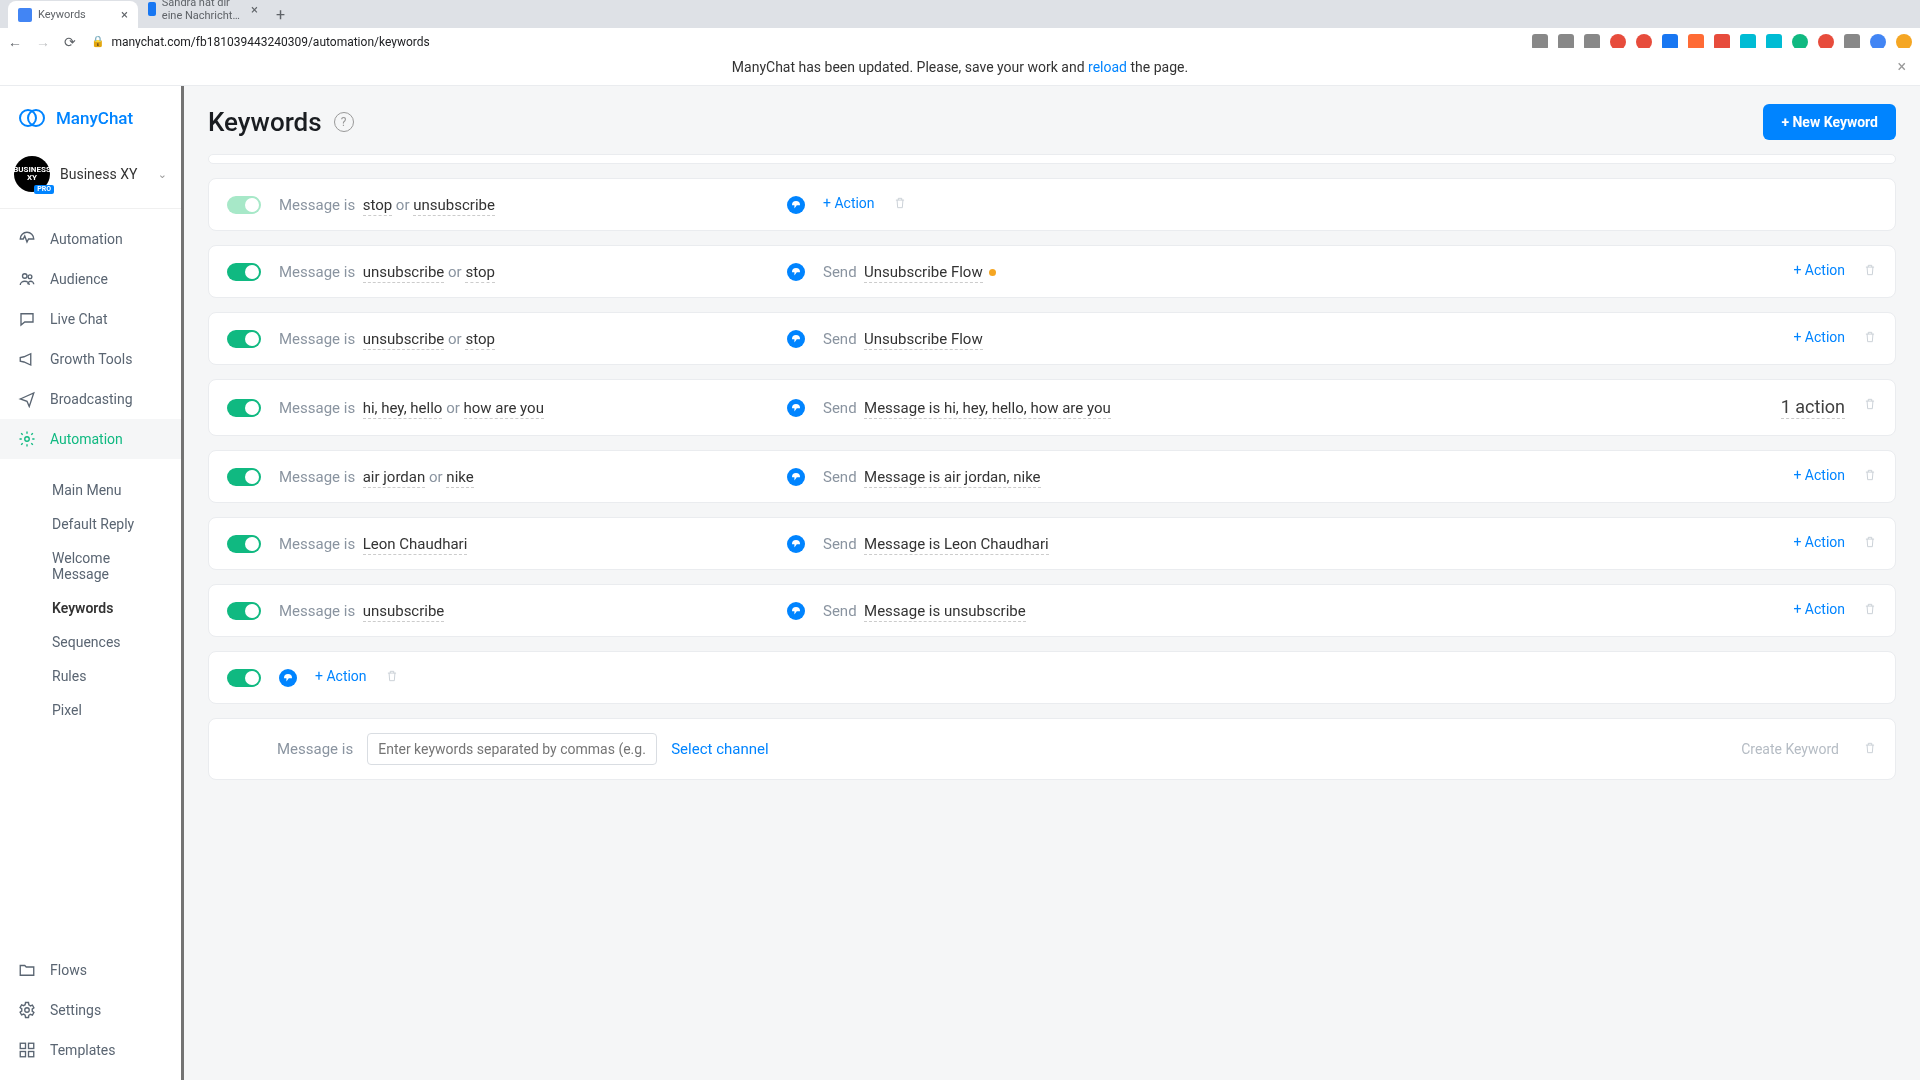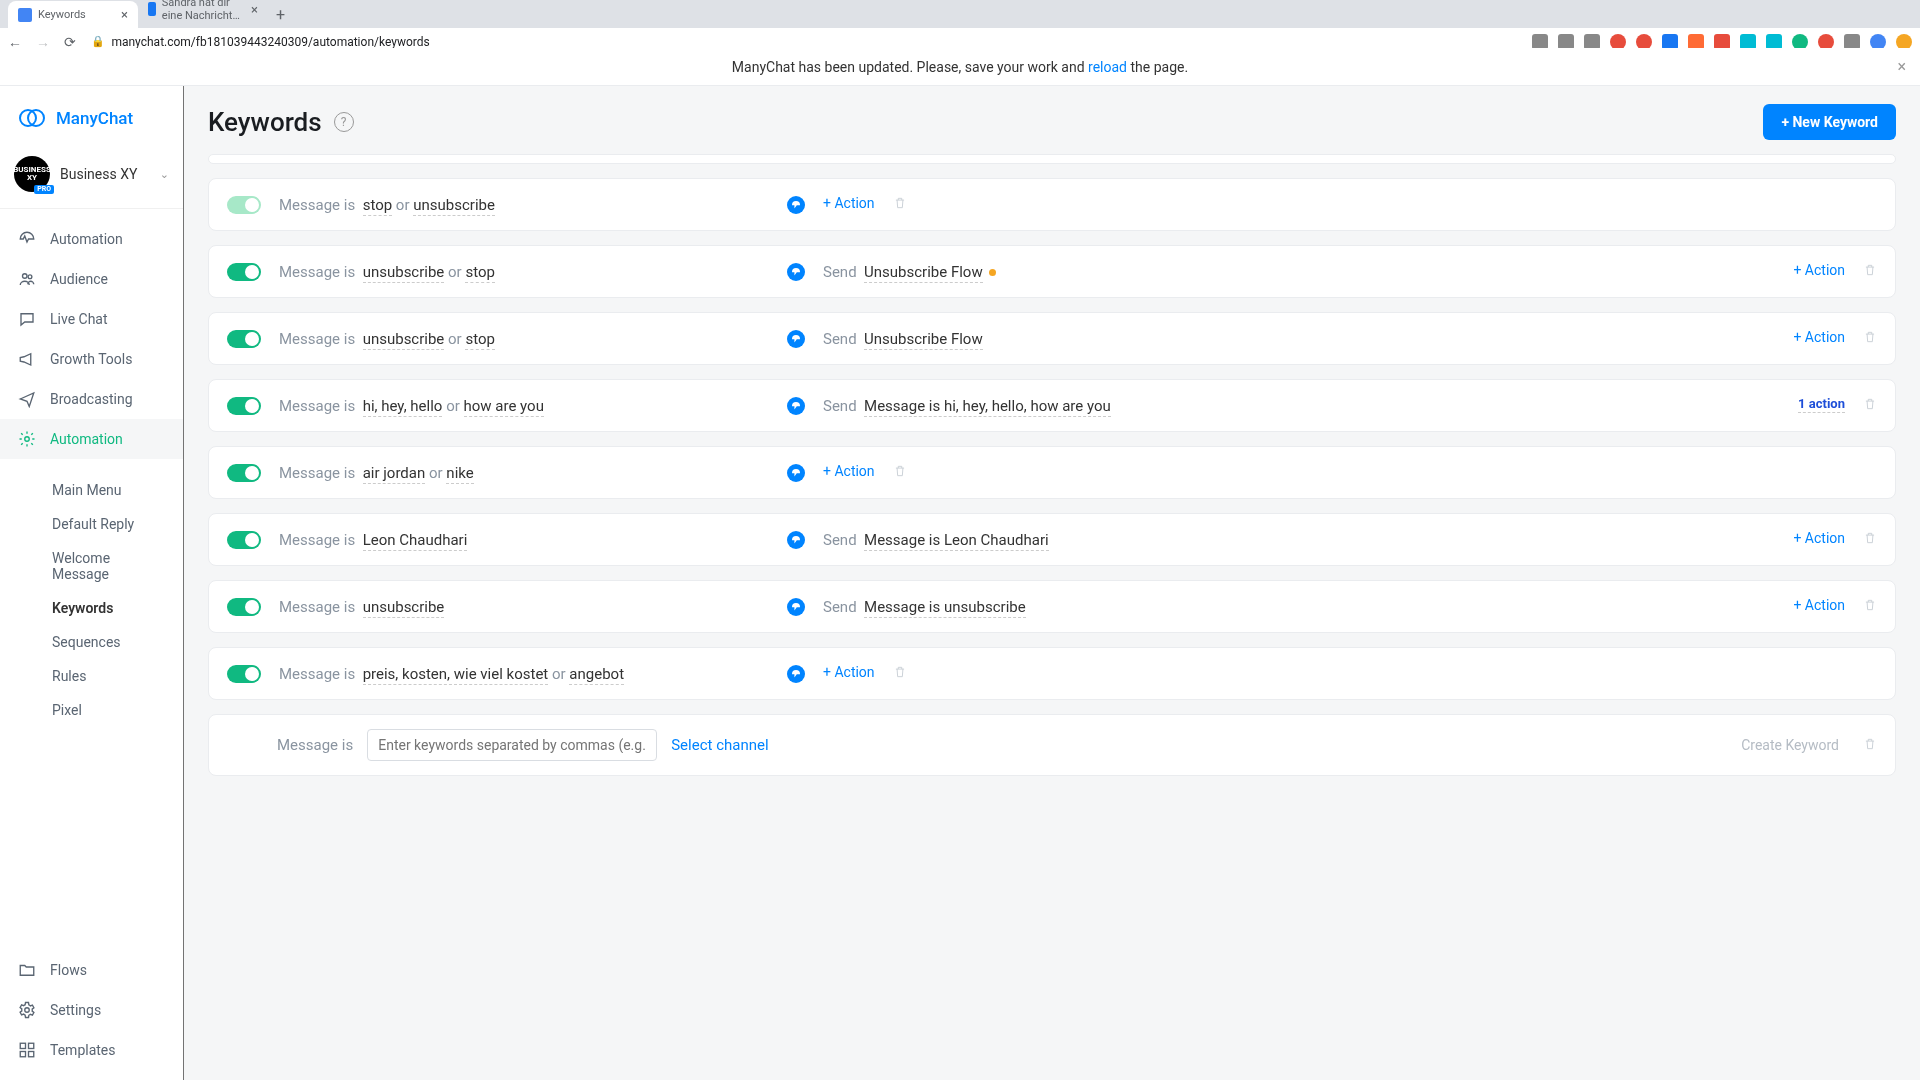--- a/index.html
+++ b/index.html
@@ -26,21 +26,21 @@
 .ext-sq { width: 16px; height: 16px; border-radius: 3px; }
 
 
 .banner { background: #fff; border-bottom: 1px solid #eaecef; height: 38px; display: flex; align-items: center; justify-content: center; font-size: 14px; color: #333; position: relative; }
 .banner a { color: #0084ff; text-decoration: none; }
 .banner-close { position: absolute; right: 14px; color: #999; cursor: pointer; font-size: 16px; }
 
 .app { display: flex; height: calc(100vh - 86px); }
 
 
-.sidebar { width: 184px; background: #fff; border-right: 1px solid #737373; display: flex; flex-direction: column; }
+.sidebar { width: 184px; background: #fff; border-right: 3px solid #737373; display: flex; flex-direction: column; }
 .brand { display: flex; align-items: center; gap: 10px; padding: 18px 18px 14px; }
 .brand-logo { width: 28px; height: 28px; position: relative; }
 .brand-logo svg { width: 28px; height: 28px; }
 .brand-name { color: #0084ff; font-size: 17px; font-weight: 500; }
 .workspace { display: flex; align-items: center; gap: 10px; padding: 10px 14px 16px; border-bottom: 1px solid #f0f0f0; cursor: pointer; }
 .ws-avatar { width: 36px; height: 36px; border-radius: 50%; background: #000; color: #fff; display: flex; align-items: center; justify-content: center; font-size: 8px; font-weight: 700; text-align: center; line-height: 1; position: relative; }
 .ws-avatar .pro { position: absolute; bottom: -2px; right: -4px; background: #0084ff; color: #fff; font-size: 7px; padding: 1px 3px; border-radius: 2px; }
 .ws-name { flex: 1; font-size: 14px; color: #333; }
 .ws-chevron { color: #999; font-size: 11px; }
 
@@ -79,21 +79,21 @@
 .channel-dot { width: 18px; height: 18px; border-radius: 50%; background: #0084ff; display: flex; align-items: center; justify-content: center; flex-shrink: 0; }
 .channel-dot::after { content: ''; width: 8px; height: 8px; background: #fff; border-radius: 50%; clip-path: polygon(0 0, 100% 0, 100% 60%, 60% 60%, 30% 100%, 30% 60%, 0 60%); }
 
 .rule-action { flex: 1; font-size: 15px; }
 .rule-action .muted { color: #8a94a0; }
 .rule-action .flow { color: #333; border-bottom: 1px dashed #ccc; padding-bottom: 1px; }
 .warn-dot { display: inline-block; width: 7px; height: 7px; background: #f5a623; border-radius: 50%; margin-left: 6px; vertical-align: middle; }
 
 .rule-right { display: flex; align-items: flex-start; gap: 18px; }
 .add-action { color: #0084ff; font-size: 14px; cursor: pointer; white-space: nowrap; }
-.action-count { color: #1d4ed8; font-size: 13px; border-bottom: 1px dashed #ccc; padding-bottom: 1px; white-space: nowrap; font-weight: bold; }
+.action-count { color: #404040; font-size: 18px; border-bottom: 1px dashed #ccc; padding-bottom: 1px; white-space: nowrap; }
 .trash { color: #c5cbd2; cursor: pointer; }
 .trash svg { width: 14px; height: 16px; stroke: currentColor; fill: none; stroke-width: 1.5; }
 
 
 .new-rule { background: #fff; border: 1px solid #eaecef; border-radius: 8px; padding: 14px 18px; display: flex; align-items: center; gap: 14px; }
 .new-rule .label { color: #8a94a0; font-size: 15px; margin-left: 50px; }
 .new-input { border: 1px solid #d9dde2; border-radius: 4px; padding: 7px 10px; font-size: 14px; color: #8a94a0; width: 290px; background: #fff; }
 .select-channel { color: #0084ff; font-size: 15px; cursor: pointer; }
 .create-btn { margin-left: auto; color: #b5bcc4; font-size: 14px; cursor: not-allowed; padding: 6px 10px; }
 </style>
@@ -324,20 +324,21 @@
             <span class="action-count">1 action</span>
             <span class="trash"><svg viewBox="0 0 24 24">
                 <path d="M5 7h14M9 7V4h6v3M7 7l1 13h8l1-13"></path>
               </svg></span>
           </div>
         </div>
         <div class="rule">
           <div class="toggle on"></div>
           <div class="rule-cond"><span class="muted">Message is</span>&nbsp; <span class="kw">air jordan</span> <span class="muted">or</span> <span class="kw">nike</span></div>
           <div class="channel-dot"></div>
+          <div class="rule-action"><span class="muted">Send</span>&nbsp; <span class="flow">Message is air jordan, nike</span></div>
           <div class="rule-right">
             <span class="add-action">+ Action</span>
             <span class="trash"><svg viewBox="0 0 24 24">
                 <path d="M5 7h14M9 7V4h6v3M7 7l1 13h8l1-13"></path>
               </svg></span>
           </div>
         </div>
         <div class="rule">
           <div class="toggle on"></div>
           <div class="rule-cond"><span class="muted">Message is</span>&nbsp; <span class="kw">Leon Chaudhari</span></div>
@@ -357,21 +358,20 @@
           <div class="rule-action"><span class="muted">Send</span>&nbsp; <span class="flow">Message is unsubscribe</span></div>
           <div class="rule-right">
             <span class="add-action">+ Action</span>
             <span class="trash"><svg viewBox="0 0 24 24">
                 <path d="M5 7h14M9 7V4h6v3M7 7l1 13h8l1-13"></path>
               </svg></span>
           </div>
         </div>
         <div class="rule">
           <div class="toggle on"></div>
-          <div class="rule-cond"><span class="muted">Message is</span>&nbsp; <span class="kw">preis, kosten, wie viel kostet</span> <span class="muted">or</span> <span class="kw">angebot</span></div>
           <div class="channel-dot"></div>
           <div class="rule-right">
             <span class="add-action">+ Action</span>
             <span class="trash"><svg viewBox="0 0 24 24">
                 <path d="M5 7h14M9 7V4h6v3M7 7l1 13h8l1-13"></path>
               </svg></span>
           </div>
         </div>
       </div>
 

